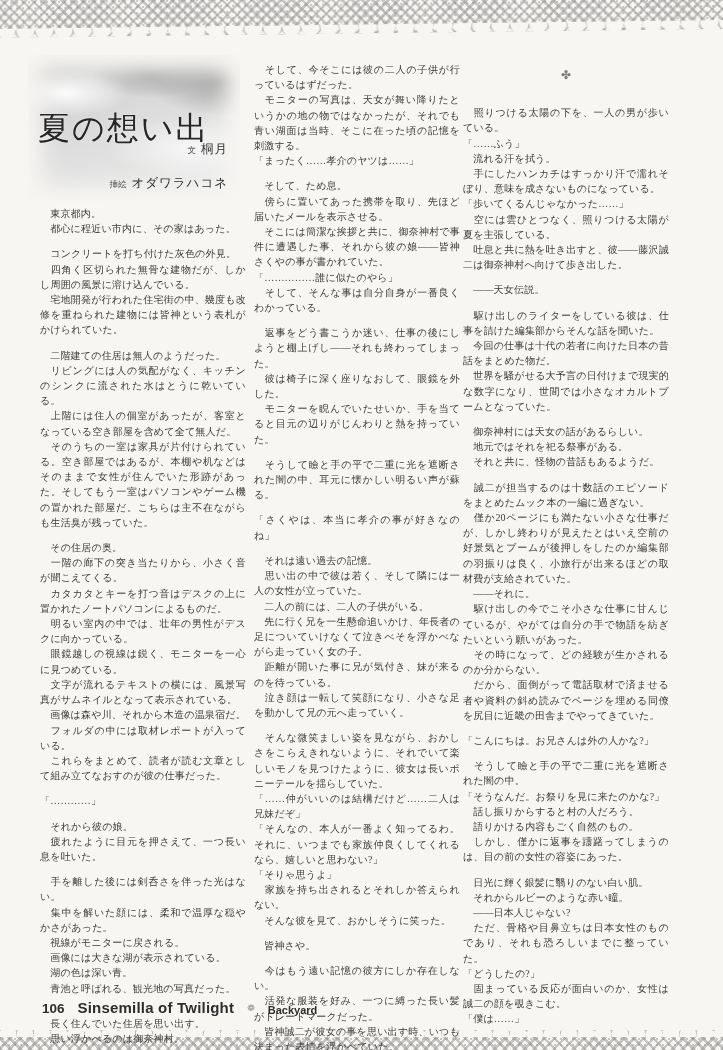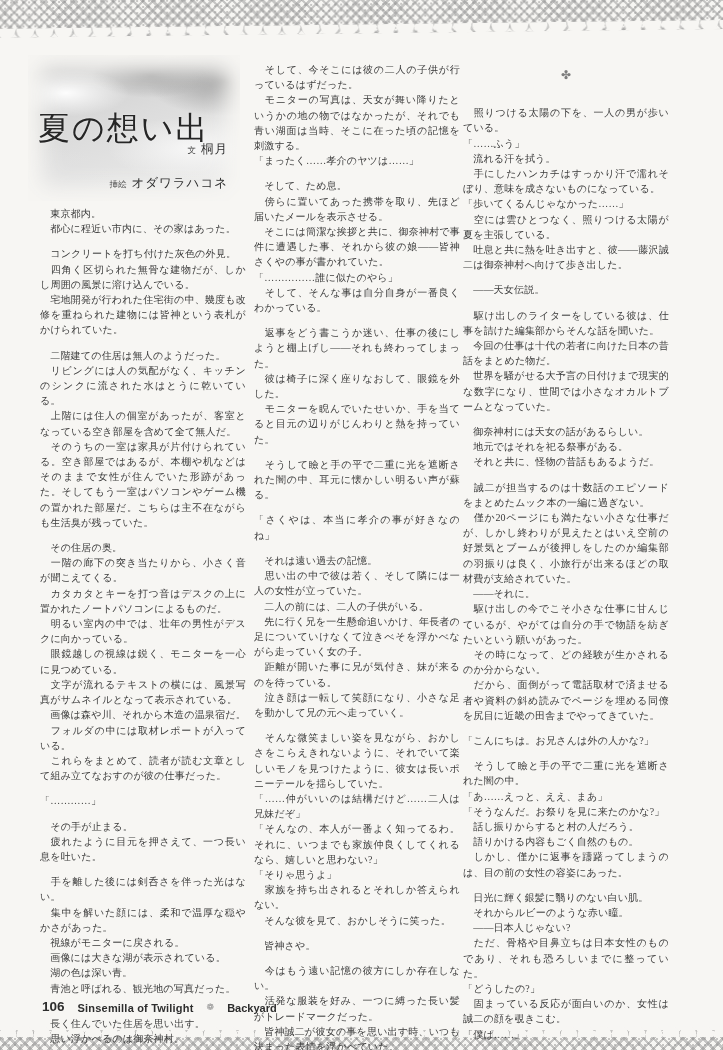--- a/index.html
+++ b/index.html
@@ -73,21 +73,21 @@
     margin:6px 0 22px 0;letter-spacing:0;
   }
 
   
   .footer{
     position:absolute;left:42px;top:999px;
     font-family:"Liberation Sans","DejaVu Sans",sans-serif;
     color:#2d2d2d;display:flex;align-items:flex-end;gap:13px;
   }
   .footer .pageno{font-size:13.5px;font-weight:bold;}
-  .footer .booktitle{font-size:11px;font-weight:bold;letter-spacing:.2px;}
+  .footer .booktitle{font-size:15px;font-weight:bold;letter-spacing:.2px;}
   .footer .sep{font-size:9px;color:#8d8d8d;align-self:center;}
   .footer .section{font-size:11px;font-weight:bold;}
 </style>
 </head>
 <body>
 
 <div class="lace lace-top"></div>
 <div class="lace lace-bottom"></div>
 
 <div class="title-block">
@@ -118,21 +118,21 @@
     <p class="para">　カタカタとキーを打つ音はデスクの上に置かれたノートパソコンによるものだ。</p>
     <p class="para">　明るい室内の中では、壮年の男性がデスクに向かっている。</p>
     <p class="para">　眼鏡越しの視線は鋭く、モニターを一心に見つめている。</p>
     <p class="para">　文字が流れるテキストの横には、風景写真がサムネイルとなって表示されている。</p>
     <p class="para">　画像は森や川、それから木造の温泉宿だ。</p>
     <p class="para">　フォルダの中には取材レポートが入っている。</p>
     <p class="para">　これらをまとめて、読者が読む文章として組み立てなおすのが彼の仕事だった。</p>
     <p class="para blank"></p>
     <p class="para">「…………」</p>
     <p class="para blank"></p>
-    <p class="para">　その手が止まる。</p>
+    <p class="para">　それから彼の娘。</p>
     <p class="para">　疲れたように目元を押さえて、一つ長い息を吐いた。</p>
     <p class="para blank"></p>
     <p class="para">　手を離した後には剣呑さを伴った光はない。</p>
     <p class="para">　集中を解いた顔には、柔和で温厚な穏やかさがあった。</p>
     <p class="para">　視線がモニターに戻される。</p>
     <p class="para">　画像には大きな湖が表示されている。</p>
     <p class="para">　湖の色は深い青。</p>
     <p class="para">　青池と呼ばれる、観光地の写真だった。</p>
     <p class="para blank"></p>
     <p class="para blank"></p>
@@ -201,21 +201,20 @@
     <p class="para">　誠二が担当するのは十数話のエピソードをまとめたムック本の一編に過ぎない。</p>
     <p class="para">　僅か20ページにも満たない小さな仕事だが、しかし終わりが見えたとはいえ空前の好景気とブームが後押しをしたのか編集部の羽振りは良く、小旅行が出来るほどの取材費が支給されていた。</p>
     <p class="para">　——それに。</p>
     <p class="para">　駆け出しの今でこそ小さな仕事に甘んじているが、やがては自分の手で物語を紡ぎたいという願いがあった。</p>
     <p class="para">　その時になって、どの経験が生かされるのか分からない。</p>
     <p class="para">　だから、面倒がって電話取材で済ませる者や資料の斜め読みでページを埋める同僚を尻目に近畿の田舎までやってきていた。</p>
     <p class="para blank"></p>
     <p class="para">「こんにちは。お兄さんは外の人かな?」</p>
     <p class="para blank"></p>
     <p class="para">　そうして瞼と手の平で二重に光を遮断された闇の中。</p>
-    <p class="para">「あ……えっと、ええ、まあ」</p>
     <p class="para">「そうなんだ。お祭りを見に来たのかな?」</p>
     <p class="para">　話し振りからすると村の人だろう。</p>
     <p class="para">　語りかける内容もごく自然のもの。</p>
     <p class="para">　しかし、僅かに返事を躊躇ってしまうのは、目の前の女性の容姿にあった。</p>
     <p class="para blank"></p>
     <p class="para">　日光に輝く銀髪に翳りのない白い肌。</p>
     <p class="para">　それからルビーのような赤い瞳。</p>
     <p class="para">　——日本人じゃない?</p>
     <p class="para">　ただ、骨格や目鼻立ちは日本女性のものであり、それも恐ろしいまでに整っていた。</p>
     <p class="para">「どうしたの?」</p>

